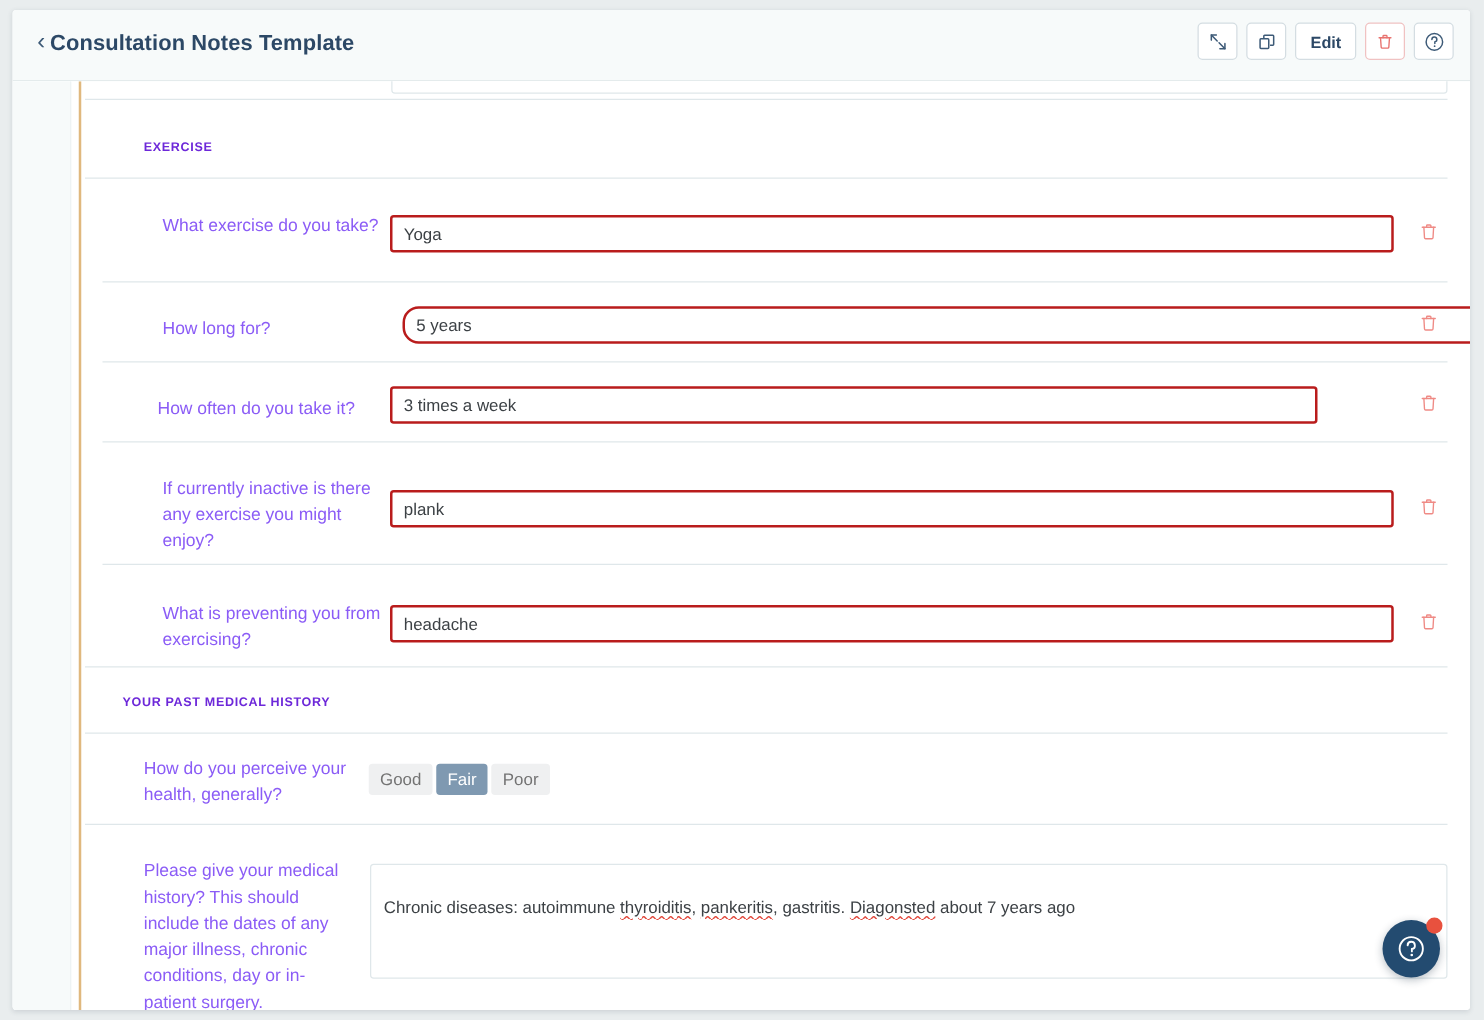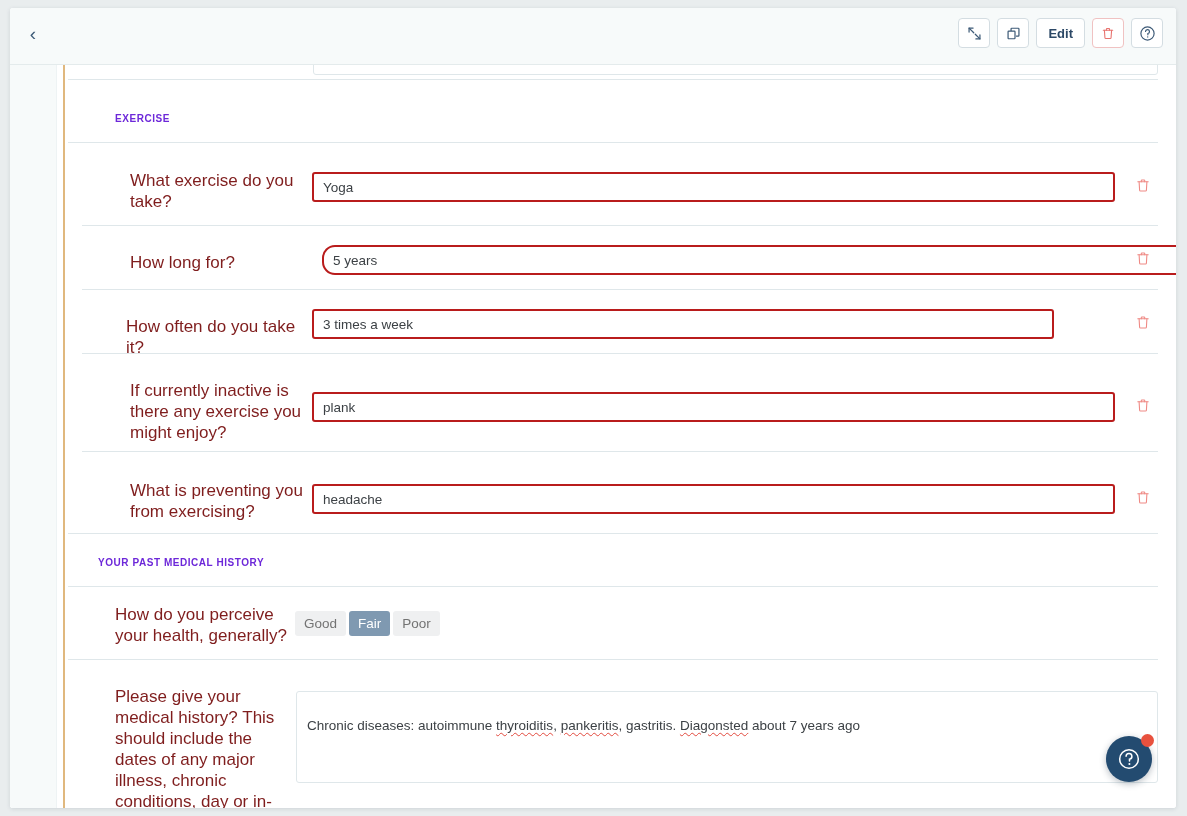--- a/index.html
+++ b/index.html
@@ -136,22 +136,22 @@
     left: 58px;
     width: 1090px;
     height: 1px;
     background: #dfe7ea;
   }
   .rule.short { left: 72px; width: 1076px; }
 
   
   .q-label {
     position: absolute;
-    font-size: 17px;
-    color: #7f1d1d;
+    font-size: 14px;
+    color: #8b5cf6;
     line-height: 21px;
   }
   .q-input {
     position: absolute;
     height: 30px;
     background: #ffffff;
     border: 2px solid #b91c1c;
     border-radius: 3px;
     font-family: "Liberation Sans", sans-serif;
     font-size: 13.5px;
@@ -226,20 +226,21 @@
   }
   #help-fab svg { display: block; }
 </style>
 </head>
 <body>
 
 <div id="app">
 
   <div id="header">
     <div id="back-chevron">‹</div>
+    <div id="page-title">Consultation Notes Template</div>
 
     <div id="toolbar">
 
       <div class="tb-btn">
         <span>
           <svg width="15" height="15" viewBox="0 0 16 16" fill="none" stroke="#3d5a77" stroke-width="1.3" stroke-linecap="round" stroke-linejoin="round">
             <path d="M6.5 2.2H2.2v4.3"></path>
               <path d="M2.2 2.2l5 5"></path>
             <path d="M9.5 13.8h4.3V9.5"></path>
               <path d="M13.8 13.8l-5-5"></path>

